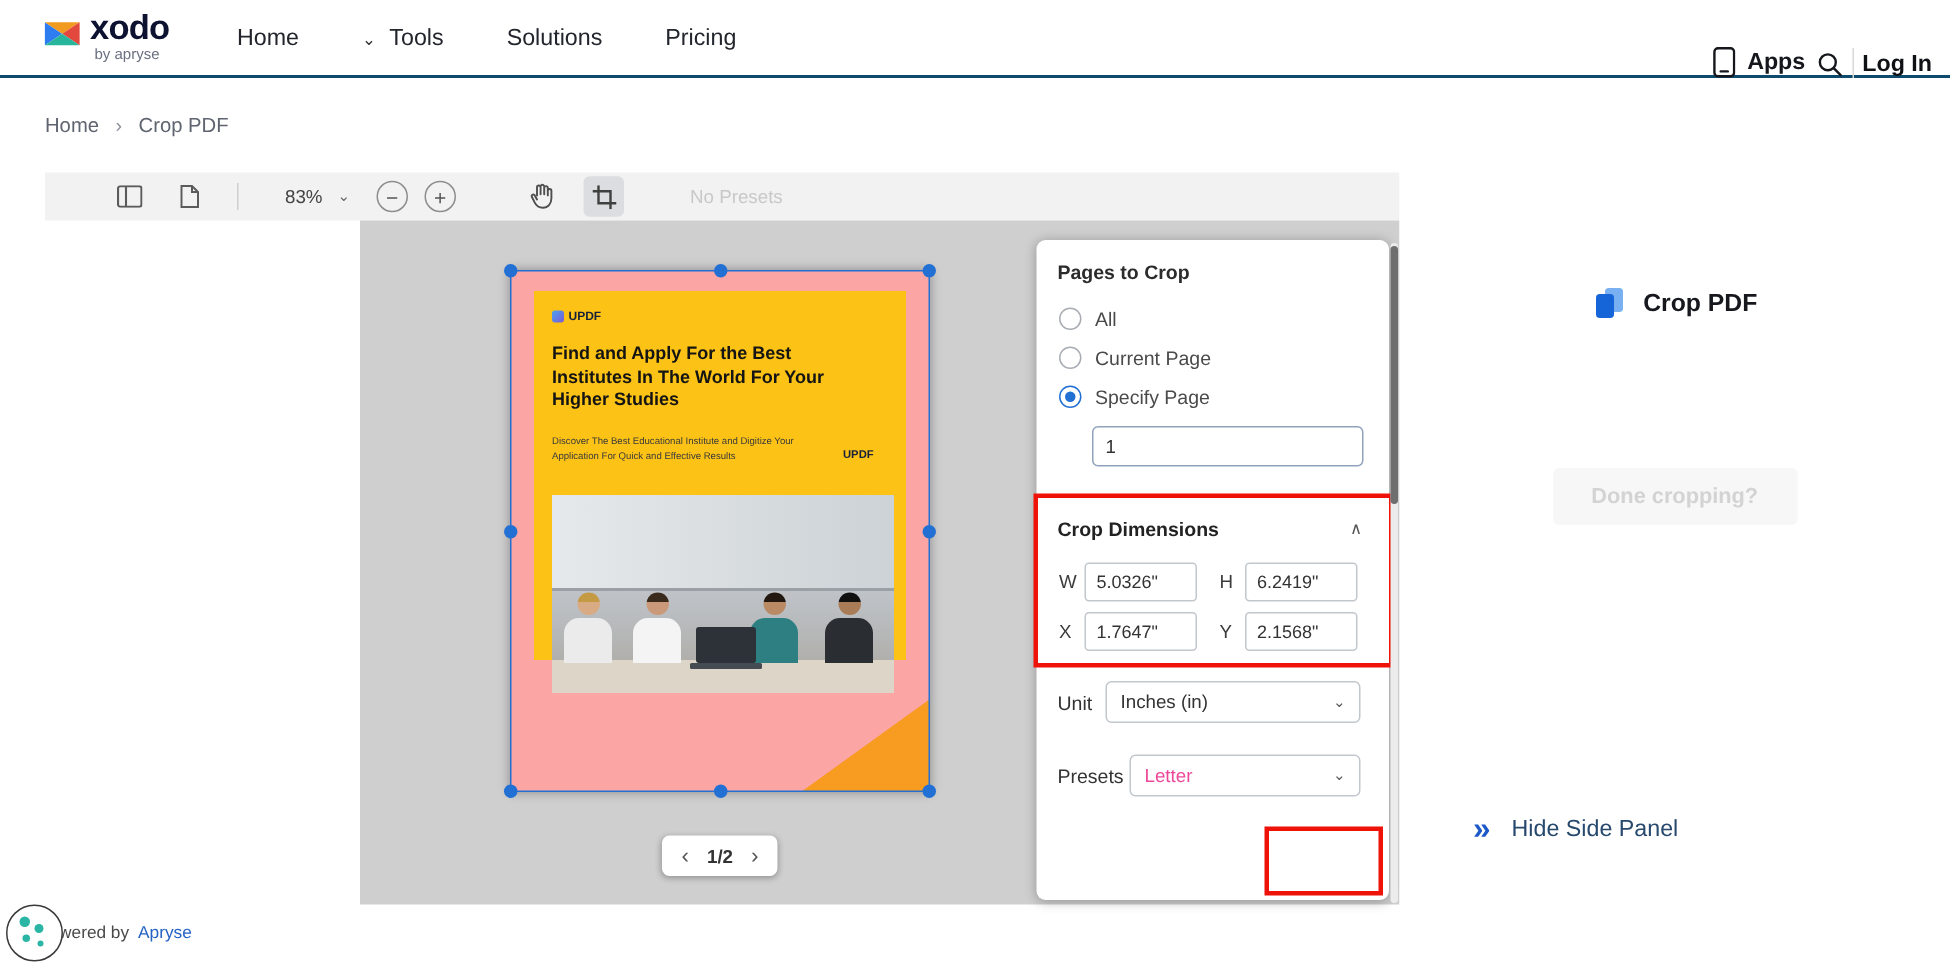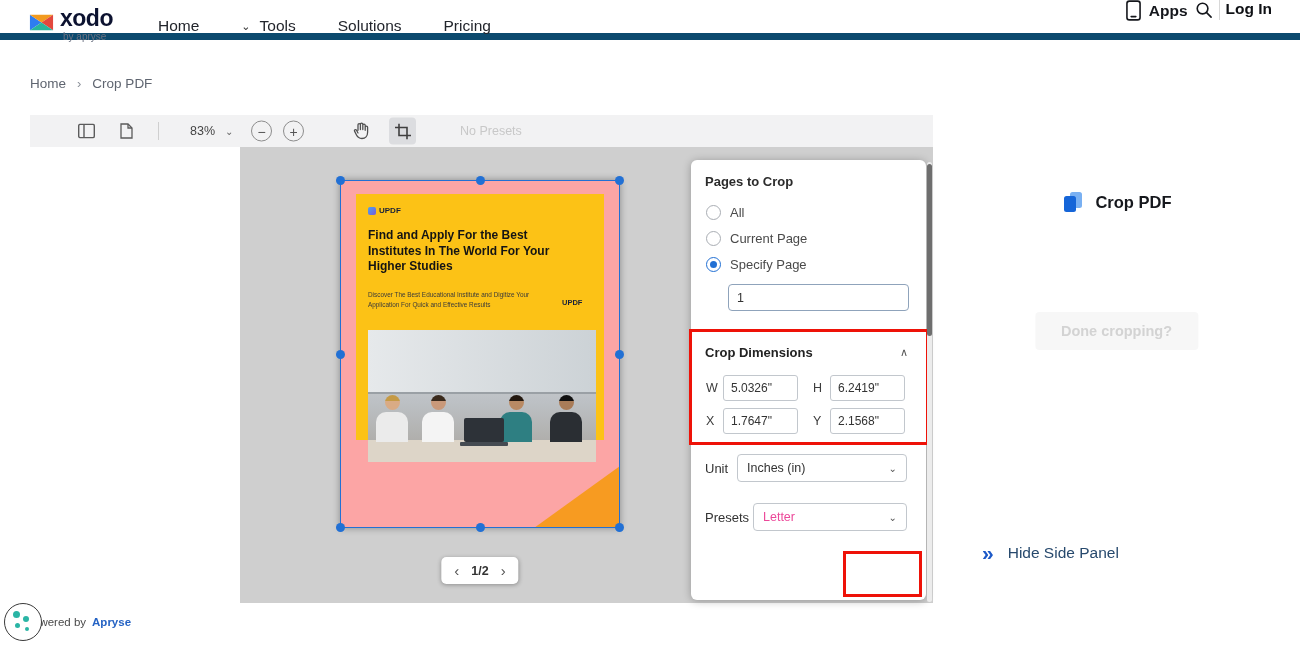--- a/index.html
+++ b/index.html
@@ -3,31 +3,31 @@
 <meta charset="utf-8">
 <title>Crop PDF</title>
 <style>
   * { box-sizing:border-box; margin:0; padding:0; }
   html,body { width:1300px; height:645px; }
   body { font-family:"Liberation Sans", sans-serif; background:#fff; position:relative; overflow:hidden; color:#222; }
   a { text-decoration:none; color:inherit; }
   button { font-family:inherit; background:none; border:none; cursor:pointer; }
 
   
-  .topbar { position:absolute; top:0; left:0; right:0; height:40px; background:#fff; border-bottom:7px solid #0c4a6e; z-index:20; }
+  .topbar { position:absolute; top:0; left:0; right:0; height:52px; background:#fff; border-bottom:2px solid #0c4a6e; z-index:20; }
   .logo { position:absolute; left:28px; top:6px; display:flex; gap:5px; align-items:flex-start; cursor:pointer; }
   .logo svg { width:27px; height:27px; margin-top:3px; }
   .logo-text { display:flex; flex-direction:column; }
   .brand { font-size:23px; font-weight:800; color:#0c1230; line-height:1.05; letter-spacing:-0.5px; }
   .byline { font-size:10px; color:#6a7080; margin-top:1px; margin-left:3px; }
   .main-nav { position:absolute; left:158px; top:0; height:52px; display:flex; align-items:center; gap:42px; font-size:15.5px; color:#22252c; font-weight:500; }
   .nav-item { cursor:pointer; }
   .with-chev { display:flex; align-items:center; gap:9px; }
   .with-chev .chev { font-size:11px; color:#333; }
-  .top-right { position:absolute; right:28px; top:0; height:52px; display:flex; align-items:flex-start; gap:6px; }
+  .top-right { position:absolute; right:12px; top:0; height:52px; display:flex; align-items:flex-end; gap:6px; }
   .apps { display:flex; align-items:center; gap:8px; font-size:15.5px; font-weight:600; color:#15171c; cursor:pointer; }
   .search-btn { display:flex; align-items:center; }
   .vdiv { width:1px; height:20px; background:#d8d8d8; }
   .login { font-size:15.5px; font-weight:700; color:#0f1115; cursor:pointer; }
 
   
   .breadcrumb { position:absolute; left:30px; top:76px; display:flex; gap:11px; align-items:center; font-size:13.5px; color:#5f6570; }
   .breadcrumb .sep { color:#8a8f98; font-size:13px; }
 
   
@@ -123,21 +123,21 @@
   .sp-hide-icon { font-size:21px; color:#1d59c8; font-weight:700; line-height:1; }
   .sp-hide-label { font-size:15.5px; color:#27496d; font-weight:500; }
 
   
   .powered { position:absolute; left:4px; top:603px; display:flex; align-items:center; z-index:21; }
   .apryse-logo { width:38px; height:38px; border-radius:50%; background:#fff; border:1.6px solid #3a3a3a; position:relative; z-index:2; flex:none; }
   .apryse-logo .dot { position:absolute; border-radius:50%; background:#2ab5a5; }
   .d1{width:7px;height:7px;left:8px;top:7px} .d2{width:6px;height:6px;left:18px;top:12px}
   .d3{width:5px;height:5px;left:10px;top:19px} .d4{width:4px;height:4px;left:20px;top:23px}
   .powered-text { margin-left:-9px; font-size:11.5px; color:#4a4a4a; z-index:1; }
-  .apryse-link { margin-left:6px; font-size:11.5px; color:#2563c4; font-weight:700; cursor:pointer; }
+  .apryse-link { margin-left:6px; font-size:11.5px; color:#2563c4; font-weight:400; cursor:pointer; }
 </style>
 </head>
 <body>
 
 <header class="topbar">
   <a class="logo">
     <svg viewBox="0 0 28 28">
       <polygon points="2,6 14,14 2,22" fill="#2e7df0"></polygon>
       <polygon points="2,6 26,6 14,14" fill="#f29a1f"></polygon>
       <polygon points="26,6 26,22 14,14" fill="#e2483d"></polygon>

